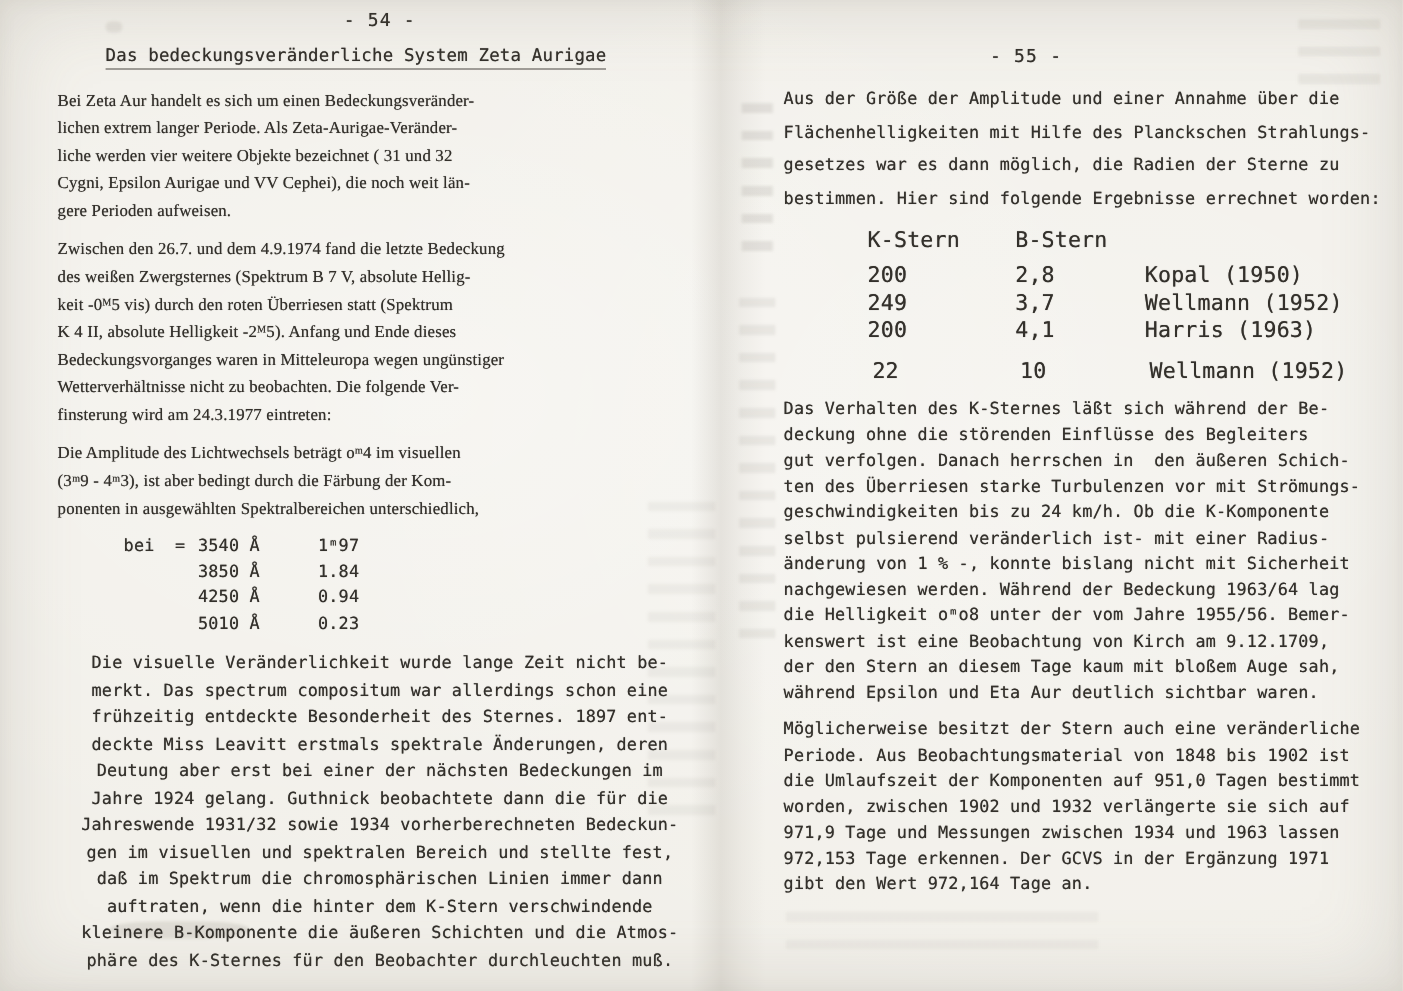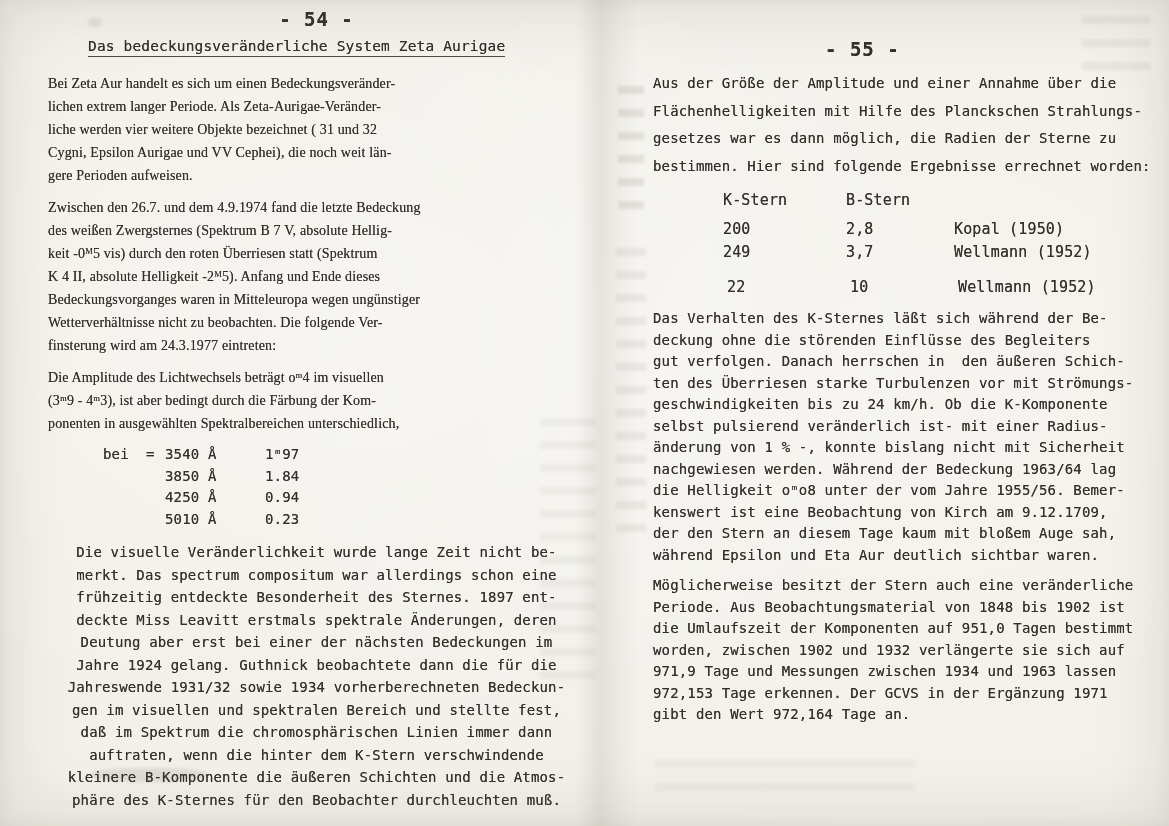--- a/index.html
+++ b/index.html
@@ -43,24 +43,23 @@
   .page {
     position: absolute;
     z-index: 2;
     text-shadow: 0 0 0.6px rgba(51,48,43,0.75);
     letter-spacing: 0.15px;
   }
   .page-left  { left: 48px;  top: 8px;  width: 537px; }
   .page-right { left: 653px; top: 38px; width: 502px; }
 
   .page-num {
-    font-size: 19px;
+    font-size: 15px;
     height: 22px;
     letter-spacing: 1px;
-    font-weight: bold;
   }
   .page-left  .page-num { text-align: center; margin-bottom: 6px; }
   .page-right .page-num { margin-left: 172px; margin-bottom: 10px; }
 
   .doc-title {
     display: inline-block;
     font-size: 14.5px;
     font-weight: normal;
     margin: 2px 0 15px 40px;
     padding-bottom: 2px;
@@ -78,21 +77,21 @@
   .lh21-5 { line-height: 21.5px; }
   .lh27-5 { line-height: 27.5px; }
 
   
   .wl-table { margin: 2px 0 11px 55px; font-size: 14px; line-height: 21.5px; }
   .wl-row span { display: inline-block; white-space: pre; }
   .wl-prefix { width: 62px; }
   .wl-lambda { width: 100px; }
 
   
-  .rt { margin: 0 0 12px 70px; font-size: 15px; line-height: 23px; }
+  .rt { margin: 0 0 12px 70px; font-size: 18px; line-height: 23px; }
   .rt-header { margin-bottom: 6px; }
   .rt-row span { display: inline-block; white-space: pre; }
   .rt-k { width: 123px; }
   .rt-b { width: 108px; }
   .mt { margin-left: 74px; margin-bottom: 10px; line-height: 22px; }
 
   
   .smudge {
     position: absolute;
     filter: blur(1.4px);
@@ -184,20 +183,23 @@
 
     <div class="rt">
       <div class="rt-row rt-header">
         <span class="rt-k">K-Stern</span><span class="rt-b">B-Stern</span>
       </div>
       <div class="rt-row">
         <span class="rt-k">200</span><span class="rt-b">2,8</span><span class="rt-src">Kopal (1950)</span>
       </div>
       <div class="rt-row">
         <span class="rt-k">249</span><span class="rt-b">3,7</span><span class="rt-src">Wellmann (1952)</span>
+      </div>
+      <div class="rt-row">
+        <span class="rt-k">200</span><span class="rt-b">4,1</span><span class="rt-src">Harris (1963)</span>
       </div>
     </div>
 
 
     <div class="rt mt">
       <div class="rt-row">
         <span class="rt-k">22</span><span class="rt-b">10</span><span class="rt-src">Wellmann (1952)</span>
       </div>
     </div>
 

